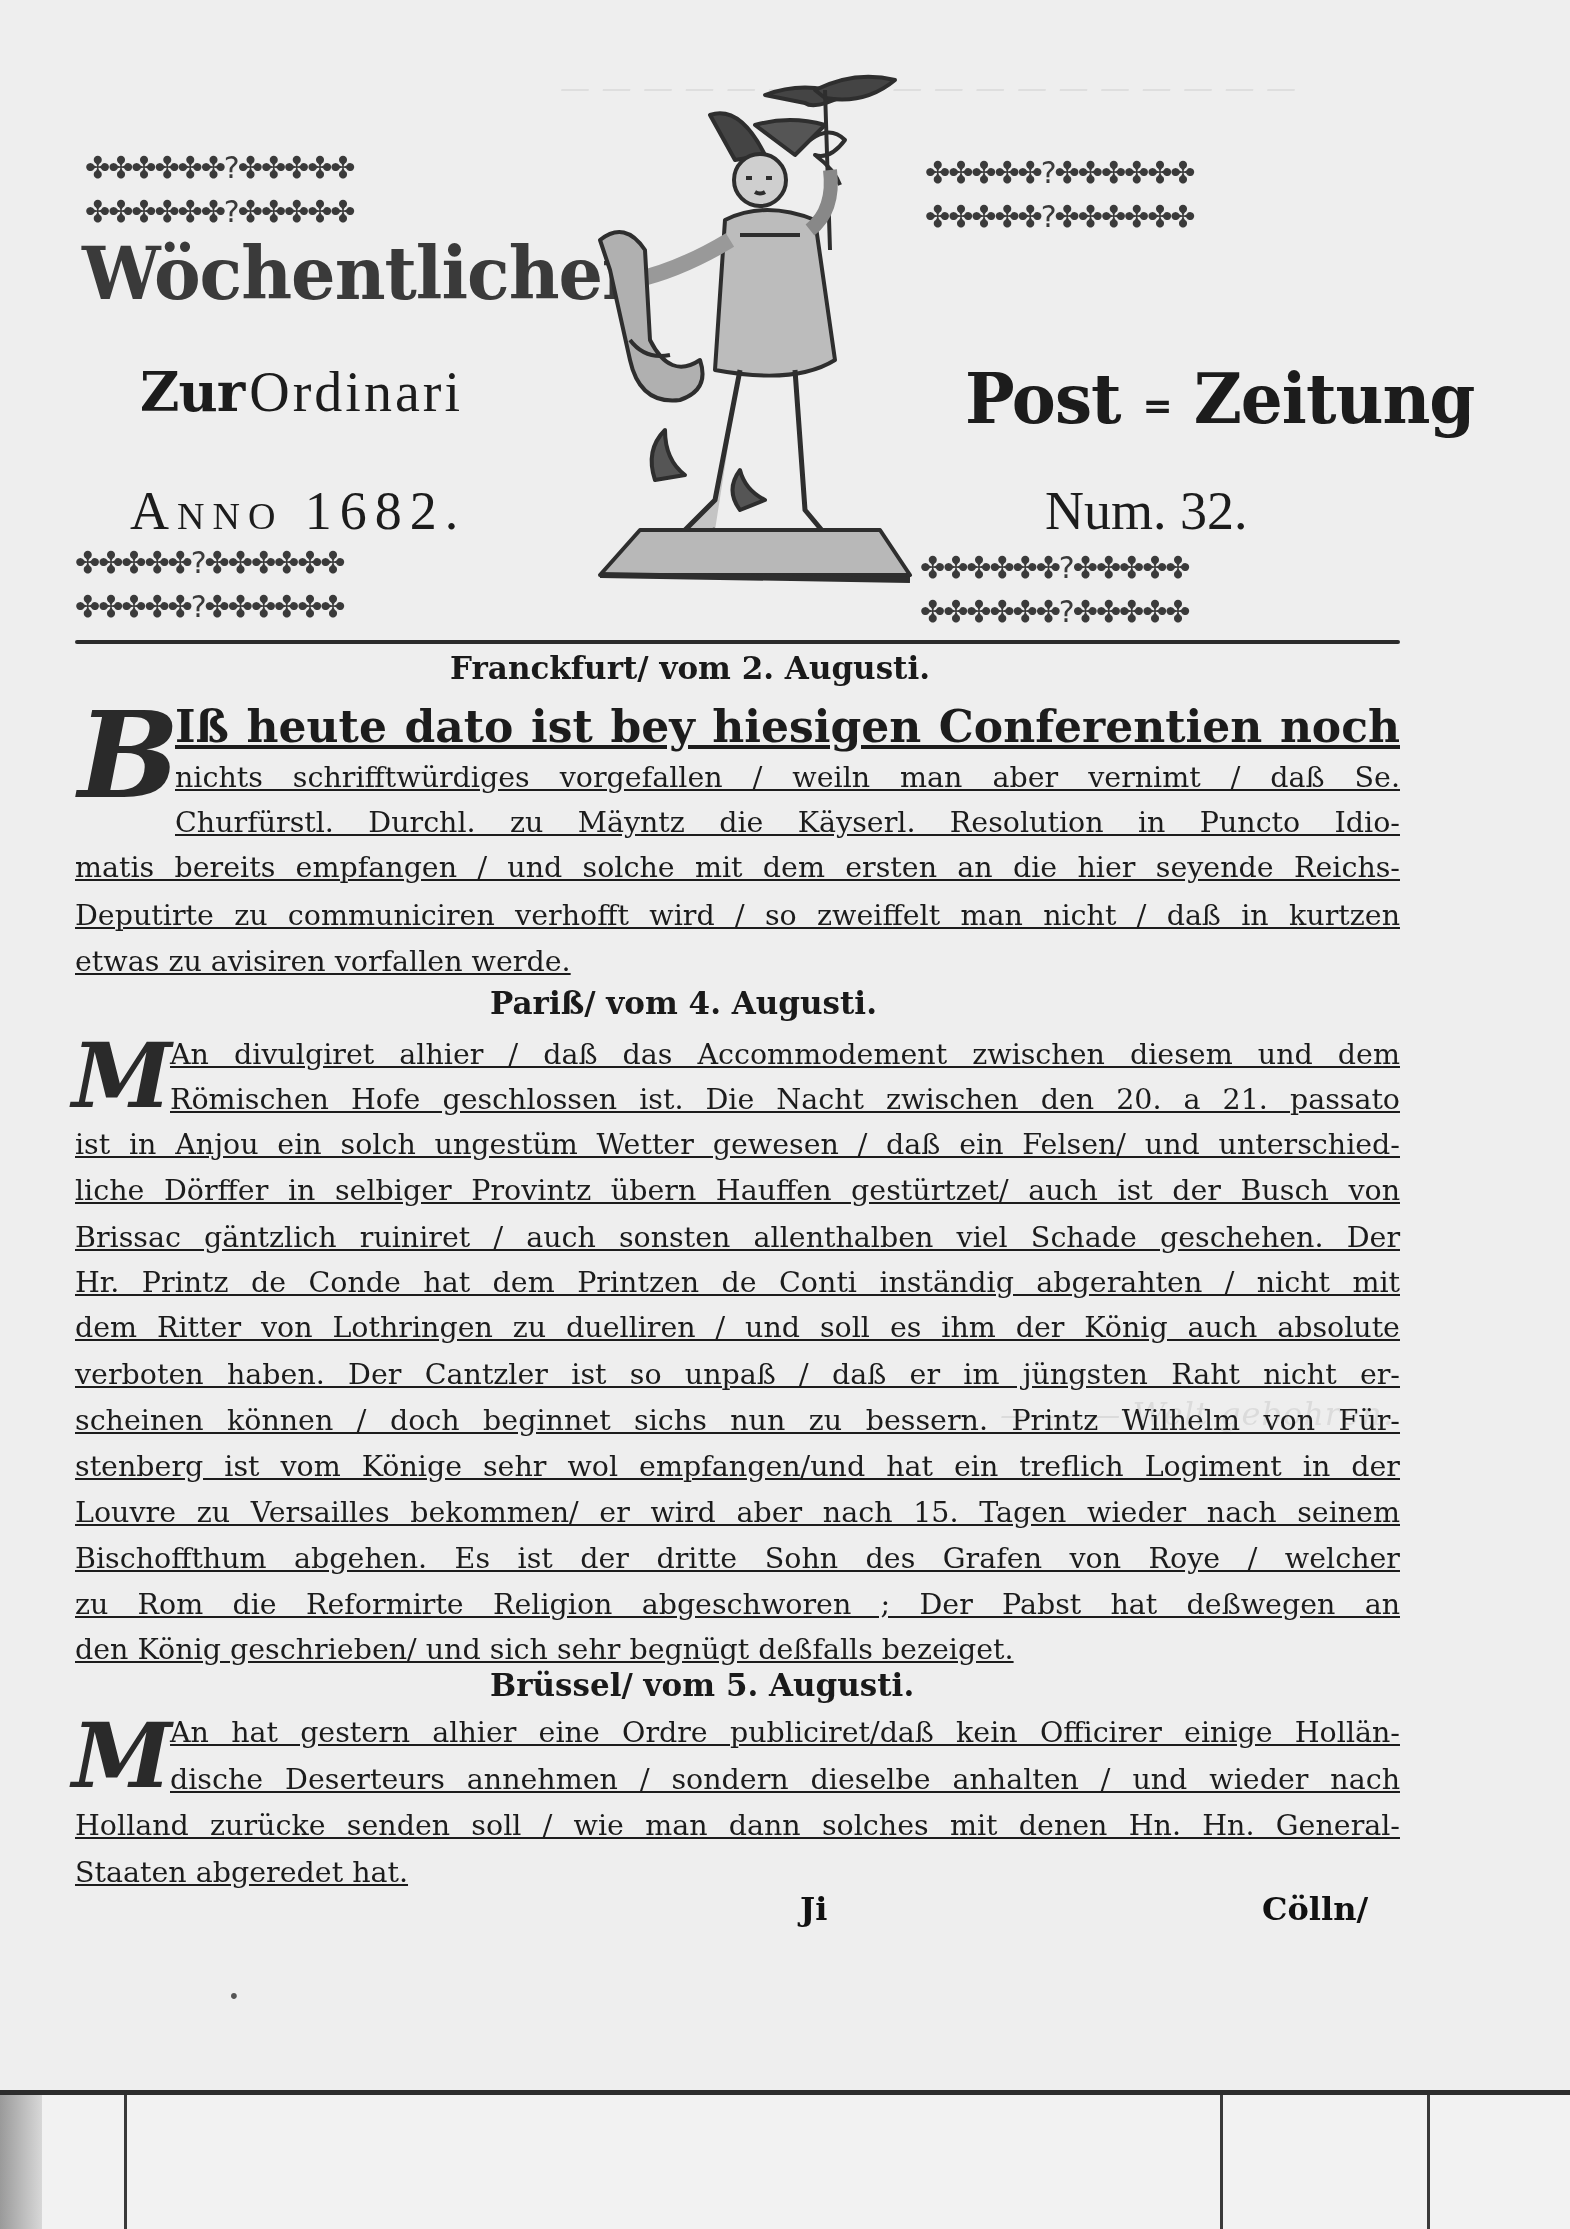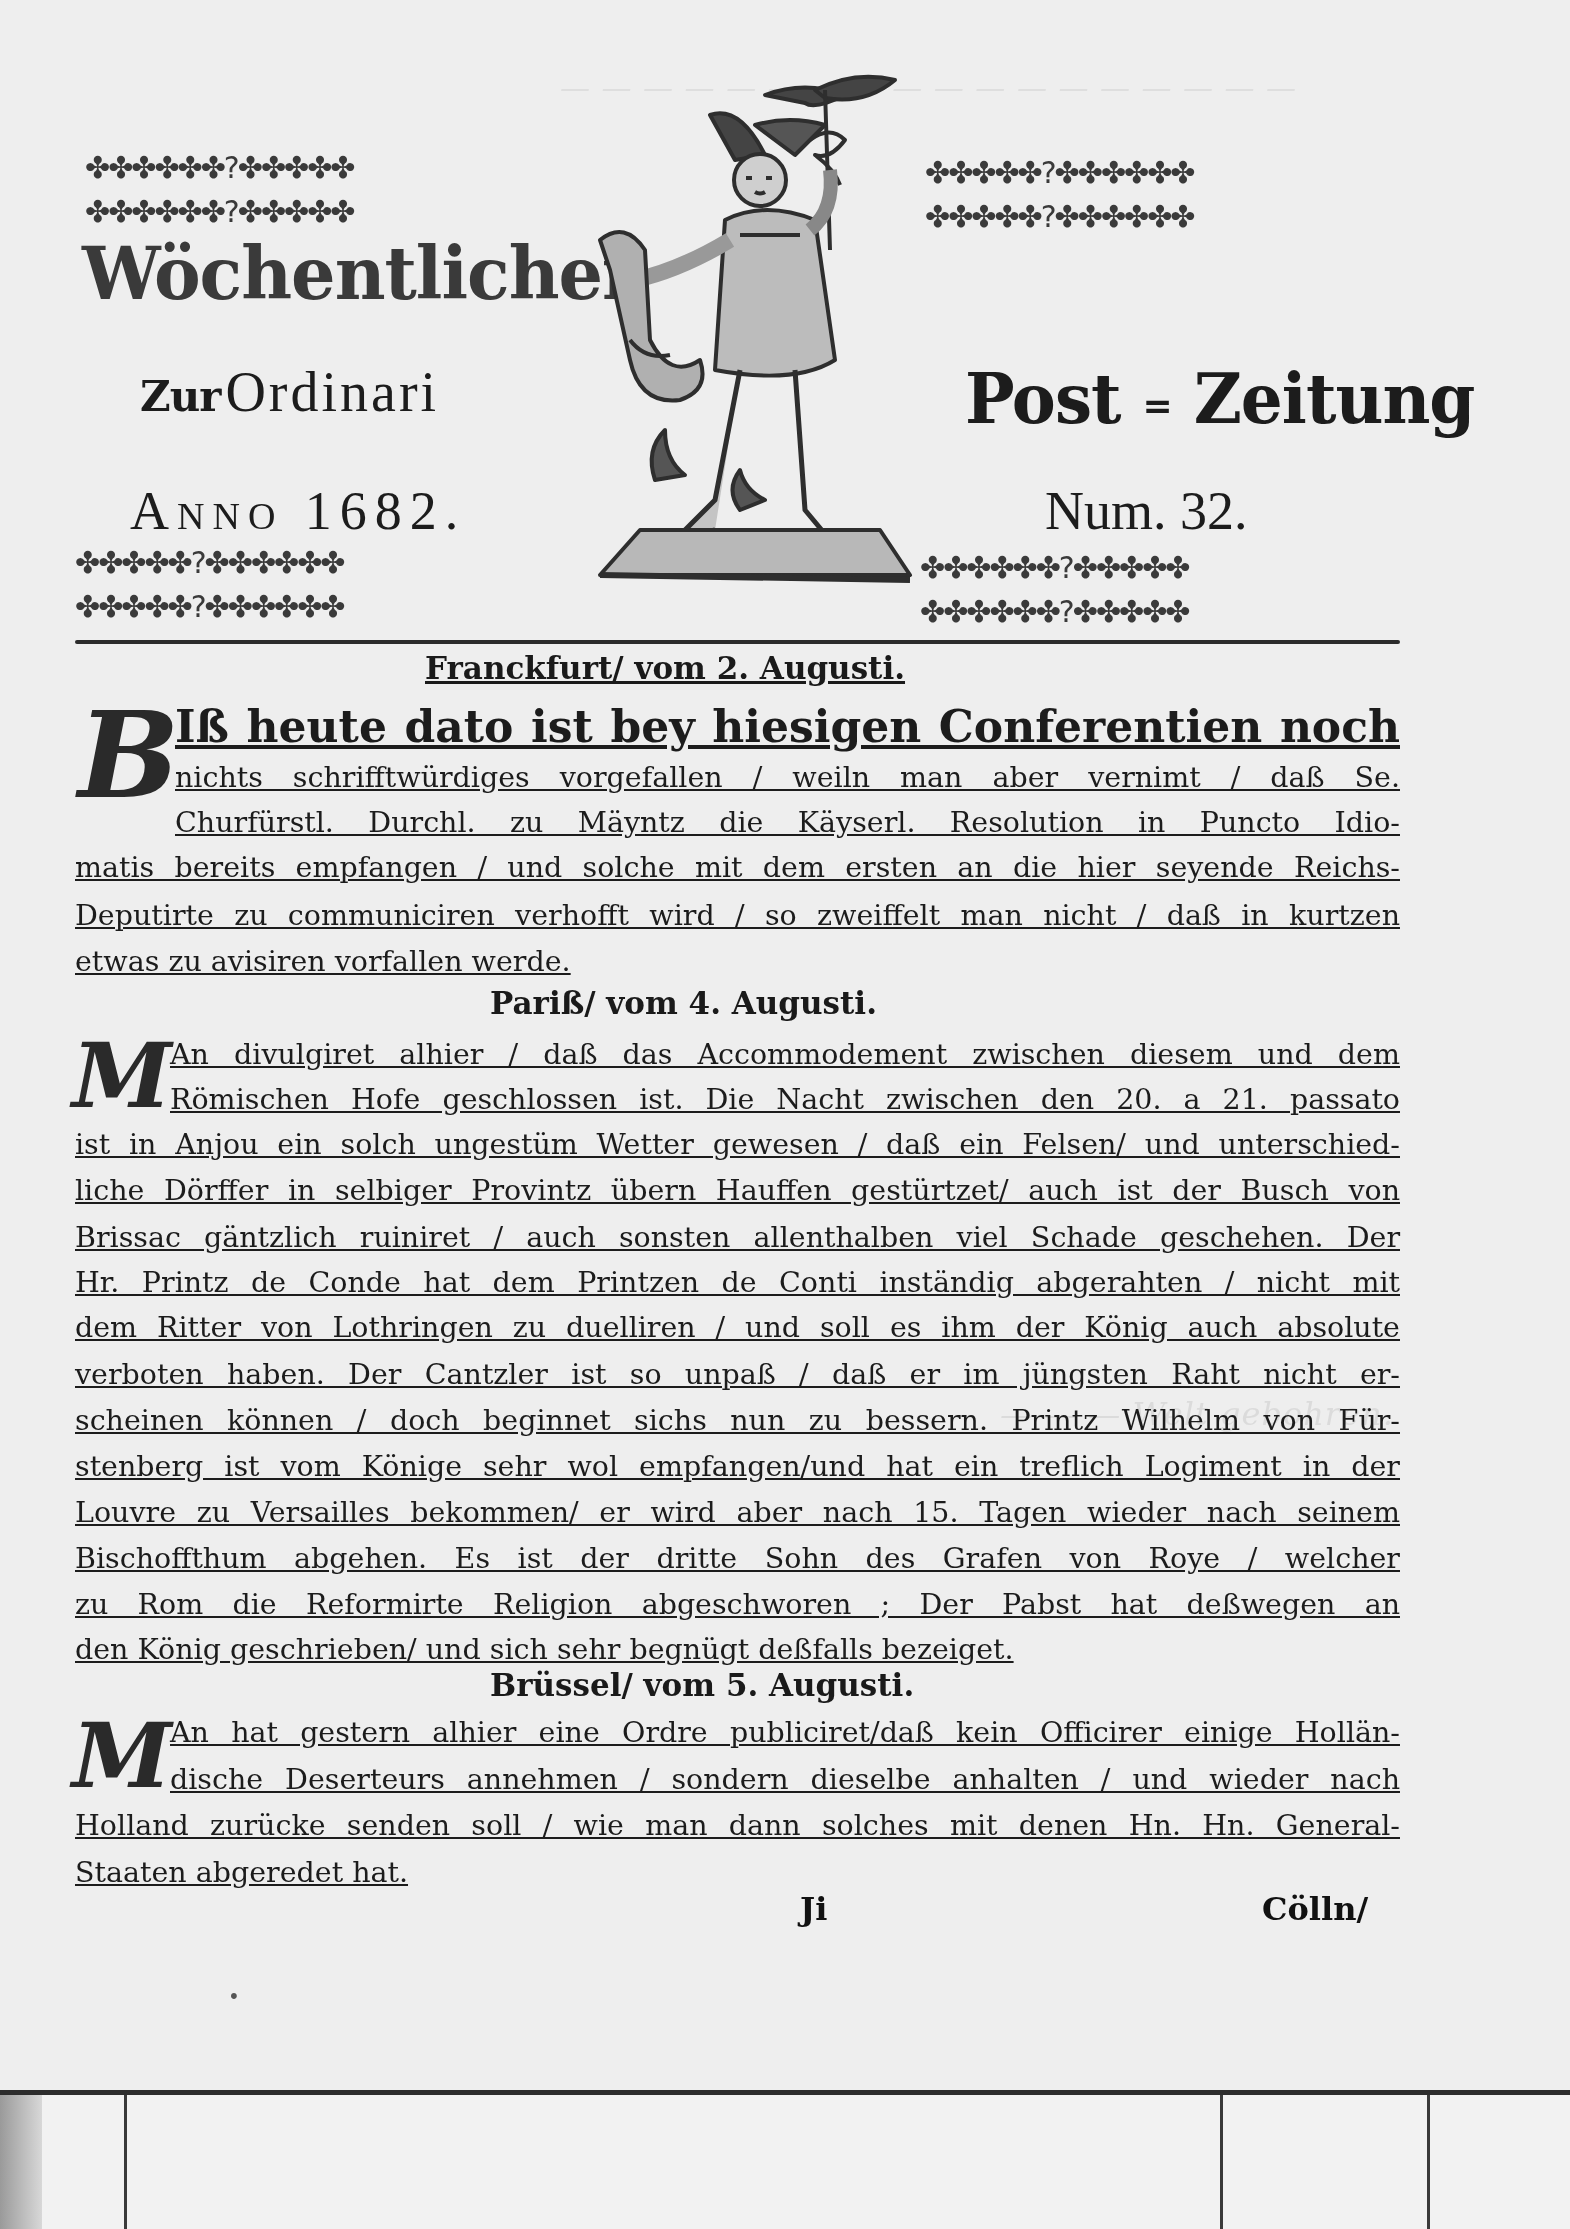--- a/index.html
+++ b/index.html
@@ -85,21 +85,21 @@
     <div class="orn-line">✤✤✤✤✤?✤✤✤✤✤✤</div>
   </div>
   <div class="ornament-row" style="left:920px;top:550px;width:470px;">
     <div class="orn-line">✤✤✤✤✤✤?✤✤✤✤✤</div>
     <div class="orn-line">✤✤✤✤✤✤?✤✤✤✤✤</div>
   </div>
 
   <div class="mast-word blackletter" style="left:82px;top:232px;font-size:70px;color:#3a3a3a;">Wöchentlicher</div>
 
   <div class="mast-word" style="left:140px;top:360px;">
-    <span class="blackletter" style="font-size:42px;margin-top:21px;">Zur</span>
+    <span class="blackletter" style="font-size:54px;margin-top:21px;">Zur</span>
     <span class="roman" style="font-size:56px;letter-spacing:3px;">Ordinari</span>
   </div>
   <div class="mast-word blackletter" style="left:965px;top:360px;font-size:66px;">
     <span>Post</span>
     <span style="font-size:36px;vertical-align:middle;">=</span>
     <span>Zeitung</span>
   </div>
 
   <div class="mast-word roman smallcaps" style="left:130px;top:480px;font-size:54px;letter-spacing:8px;">Anno 1682.</div>
   <div class="mast-word roman" style="left:1045px;top:480px;font-size:54px;">Num. 32.</div>
@@ -131,21 +131,21 @@
       <path d="M95 420 q-10 -30 10 -50 q0 30 20 45 z" fill="#555"></path>
       <path d="M180 450 q-15 -20 0 -40 q5 20 25 30 z" fill="#555"></path>
 
       <path d="M40 515 l40 -45 l240 0 l30 45 z" fill="#b8b8b8"></path>
       <line x1="40" y1="515" x2="350" y2="520" stroke-width="6"></line>
     </g>
   </svg>
 
   <div class="rule"></div>
 
-  <div class="dateline" style="left:425px;top:650px;text-decoration:underline;">Franckfurt/ vom 2. Augusti.</div>
+  <div class="dateline" style="left:450px;top:650px;">Franckfurt/ vom 2. Augusti.</div>
   <div class="dropcap" style="left:78px;top:695px;font-size:120px;line-height:120px;">B</div>
   <div class="line big" style="left:175px;width:1225px;top:702px;">Iß heute dato ist bey hiesigen Conferentien noch</div>
   <div class="line" style="left:175px;width:1225px;top:760px;">nichts schrifftwürdiges vorgefallen / weiln man aber vernimt / daß Se.</div>
   <div class="line" style="left:175px;width:1225px;top:805px;">Churfürstl. Durchl. zu Mäyntz die Käyserl. Resolution in Puncto Idio-</div>
   <div class="line" style="top:850px;">matis bereits empfangen / und solche mit dem ersten an die hier seyende Reichs-</div>
   <div class="line" style="top:898px;">Deputirte zu communiciren verhofft wird / so zweiffelt man nicht / daß in kurtzen</div>
   <div class="line last" style="top:944px;">etwas zu avisiren vorfallen werde.</div>
 
   <div class="dateline" style="left:490px;top:985px;">Pariß/ vom 4. Augusti.</div>
   <div class="dropcap" style="left:72px;top:1030px;font-size:90px;line-height:90px;">M</div>

